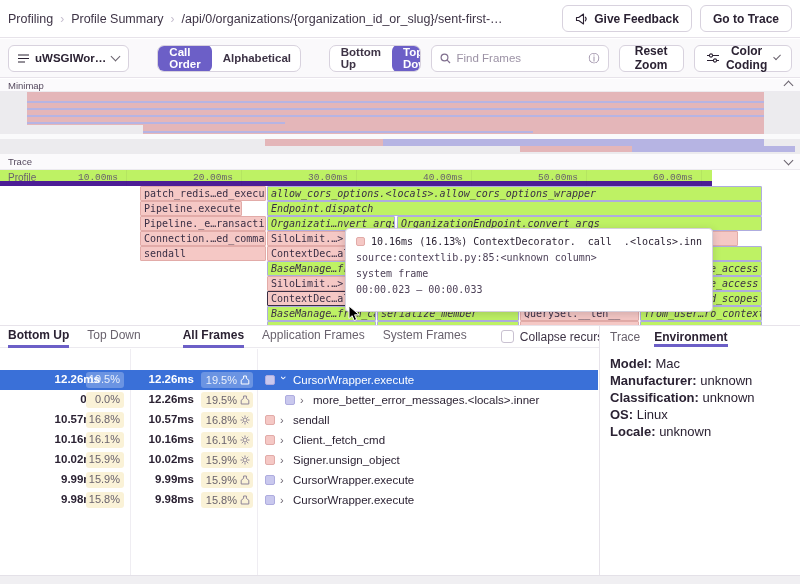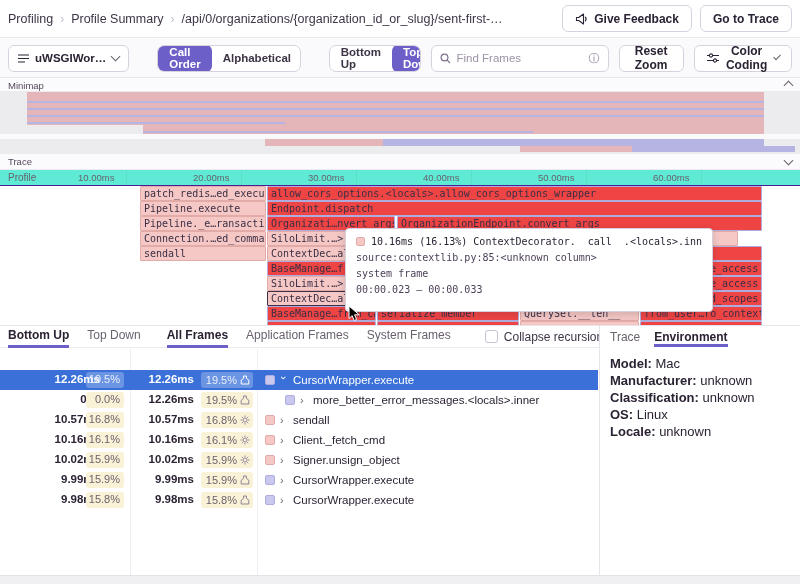--- a/index.html
+++ b/index.html
@@ -37,29 +37,29 @@
   .chev { width:7px; height:7px; border-right:1.5px solid #69626D; border-bottom:1.5px solid #69626D; display:inline-block; }
   .chev.up { transform:rotate(-135deg); } .chev.down { transform:rotate(45deg); }
 
   
   .minimap { position:absolute; left:0; top:92px; width:800px; height:62px; background:#ECEBEE; }
   .mmbar { position:absolute; }
   .mm-pink { background:#E4B6B9; } .mm-lav { background:#B6B4E3; }
   .mm-white { background:#FAFAFB; }
 
   
-  .ruler { position:absolute; left:0; top:170px; width:800px; height:16px; background:#5eead4; border-bottom:1px solid #4c1d95;
+  .ruler { position:absolute; left:0; top:170px; width:712px; height:16px; background:#bef264; border-bottom:5px solid #4c1d95;
            font-size:10px; color:#69626D; }
-  .tick { position:absolute; top:2px; font-family:Liberation Sans, sans-serif; font-size:9.5px; }
+  .tick { position:absolute; top:2px; font-family:Liberation Mono, monospace; font-size:9.5px; }
   .gridline { position:absolute; width:1px; top:170px; height:155px; background:rgba(43,34,51,0.06); }
   .fg { position:absolute; left:0; top:186px; width:800px; height:139px; background:#fff; overflow:hidden; }
   .frame { position:absolute; height:15px; font-family:"DejaVu Sans Mono",monospace; font-size:10px; line-height:13px;
            color:#3A2F45; padding:0 3px; overflow:hidden; white-space:nowrap; border-radius:1px; cursor:pointer; }
   .pinkf { background:#F5C8C5; border:1px solid #E2ABA8; }
-  .lavf  { background:#ef4444; border:1px solid #AEACDF; }
+  .lavf  { background:#bef264; border:1px solid #AEACDF;font-style:italic; }
   .hovf  { border:1px solid #3A2F45; z-index:2; }
 
   
   .tooltip { position:absolute; left:345px; top:228px; width:368px; height:84px; background:#fff;
              border:1px solid #D5D0DC; border-radius:4px; box-shadow:0 2px 8px rgba(43,34,51,0.18);
              font-family:"DejaVu Sans Mono",monospace; font-size:10px; color:#2B2233; padding:7px 10px; z-index:5; }
   .tooltip .row { margin-bottom:5px; white-space:nowrap; overflow:hidden; }
   .tooltip .sub { color:#4D4158; }
   .swatch { display:inline-block; width:9px; height:9px; background:#F5C8C5; border:1px solid #E2ABA8; border-radius:2px;
             margin-right:6px; vertical-align:-1px; }
@@ -216,21 +216,21 @@
   <div class="gridline" style="left:126px"></div>
   <div class="gridline" style="left:241px"></div>
   <div class="gridline" style="left:356px"></div>
   <div class="gridline" style="left:471px"></div>
   <div class="gridline" style="left:586px"></div>
   <div class="gridline" style="left:701px"></div>
 
   <div class="fg">
     <div class="frame pinkf" style="left:140px;top:0px;width:126px">patch_redis…ed_execute</div>
     <div class="frame lavf" style="left:267px;top:0px;width:495px">allow_cors_options.&lt;locals&gt;.allow_cors_options_wrapper</div>
-    <div class="frame pinkf" style="left:140px;top:15px;width:126px">Pipeline.execute</div>
+    <div class="frame pinkf" style="left:140px;top:15px;width:102px">Pipeline.execute</div>
     <div class="frame lavf" style="left:267px;top:15px;width:495px">Endpoint.dispatch</div>
     <div class="frame pinkf" style="left:140px;top:30px;width:126px">Pipeline._e…ransaction</div>
     <div class="frame lavf" style="left:267px;top:30px;width:128px">Organizati…nvert_args</div>
     <div class="frame lavf" style="left:397px;top:30px;width:365px">OrganizationEndpoint.convert_args</div>
     <div class="frame pinkf" style="left:140px;top:45px;width:126px">Connection.…ed_command</div>
     <div class="frame pinkf" style="left:267px;top:45px;width:79px">SiloLimit.…&gt;.over</div>
     <div class="frame pinkf" style="left:712px;top:45px;width:26px"></div>
     <div class="frame pinkf" style="left:140px;top:60px;width:126px">sendall</div>
     <div class="frame pinkf" style="left:267px;top:60px;width:79px">ContextDec…als&gt;.i</div>
     <div class="frame lavf" style="left:700px;top:60px;width:62px"></div>
@@ -259,21 +259,21 @@
   <div class="cursor" style="left:348px;top:305px">
     <svg width="12" height="17" viewBox="0 0 12 17">
         <path d="M1 1v12.5l3.2-2.8 2 4.8 2.4-1-2-4.7h4.6z" fill="#000" stroke="#fff" stroke-width="1"></path>
       </svg>
   </div>
 
   <div class="panel">
     <div class="ptabs">
       <span class="ptab sel">Bottom Up</span>
       <span class="ptab">Top Down</span>
-      <span class="ptab sel" style="margin-left:8px">All Frames</span>
+      <span class="ptab sel" style="margin-left:24px">All Frames</span>
       <span class="ptab">Application Frames</span>
       <span class="ptab">System Frames</span>
       <span class="chkrow" style="margin-left:16px">
         <span class="chk"></span>
         <span>Collapse recursion</span>
       </span>
       <span class="picons">
         <span>
           <svg width="12" height="12" viewBox="0 0 12 12">
               <path d="M6 1v6M3.5 5L6 7.5 8.5 5" fill="none" stroke="#80708F" stroke-width="1.2"></path>

